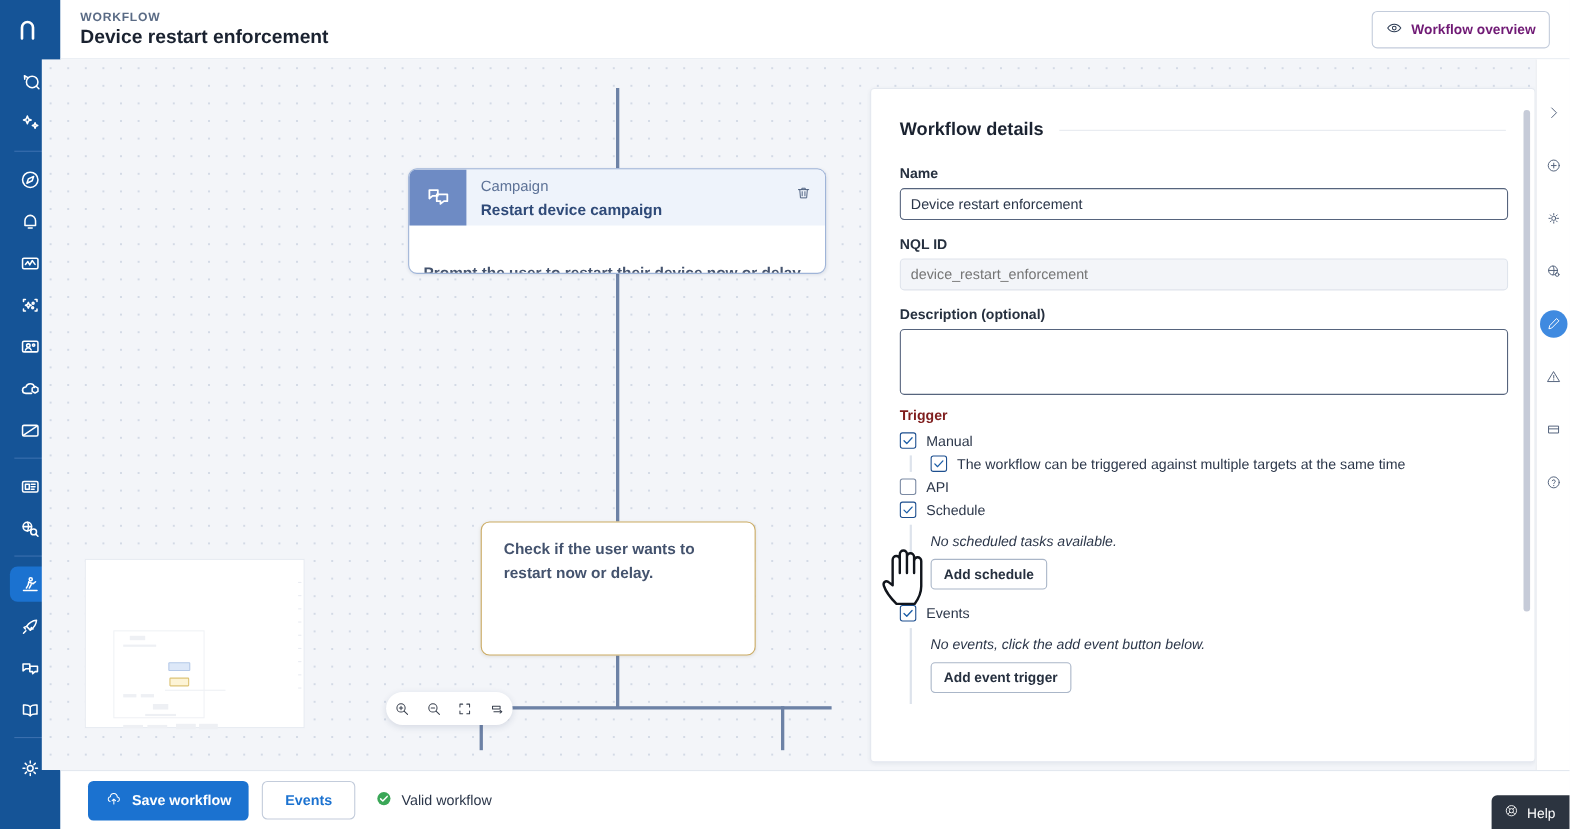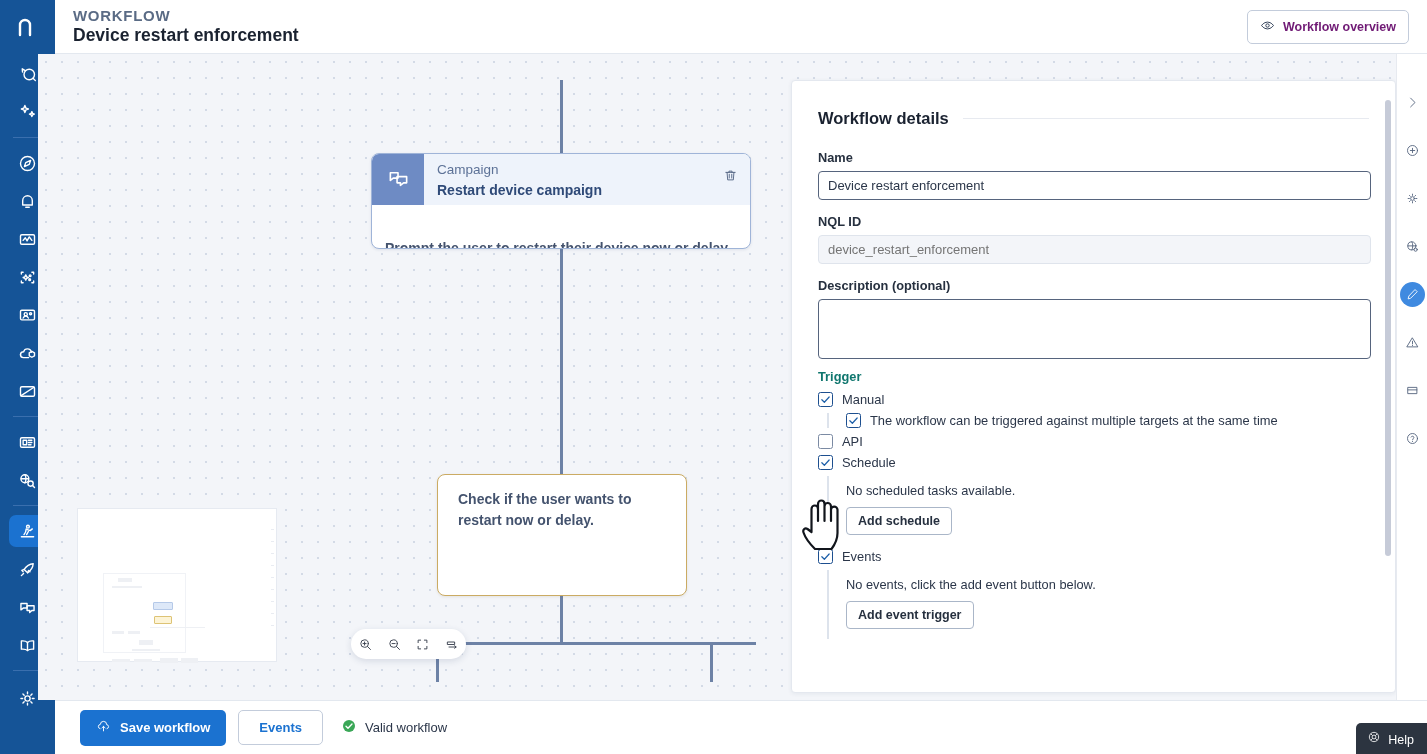--- a/index.html
+++ b/index.html
@@ -27,21 +27,21 @@
   .rail-icon.active { background: #1b72d0; }
   .rail-sep { width: 30px; height: 1px; background: #3a6fae; margin: 6px 0; }
   .rail-spacer { flex: 1; }
 
   
   .header {
     position: absolute; left: 55px; top: 0; width: 1372px; height: 54px;
     background: #ffffff; border-bottom: 1px solid #e3e8ef;
     display: flex; align-items: center; padding: 0 18px;
   }
-  .hdr-eyebrow { font-size: 15px; font-weight: bold; color: #5a6b85; letter-spacing: .7px; }
+  .hdr-eyebrow { font-size: 11px; font-weight: bold; color: #5a6b85; letter-spacing: .7px; }
   .hdr-title { font-size: 17.5px; font-weight: bold; color: #1a2230; margin-top: 1px; }
   .hdr-right { margin-left: auto; }
   .overview-btn {
     display: flex; align-items: center; gap: 8px;
     border: 1px solid #c3ccdb; border-radius: 5px; background: #fff;
     padding: 7px 12px; font-size: 12.5px; font-weight: bold; color: #701a75; cursor: pointer;
   }
   .overview-btn svg { width: 15px; height: 15px; stroke: #2b3a52; fill: none; stroke-width: 1.5; }
 
   
@@ -118,32 +118,32 @@
     padding: 0 9px; font-size: 13px; color: #2b3649; font-family: "Liberation Sans", sans-serif;
     background: #fff; outline: none;
   }
   .fld-input.disabled { background: #f3f5f9; border: 1px solid #dfe4ec; color: #a3adbe; }
   .fld-area {
     width: 553px; height: 60px; border: 1px solid #56647d; border-radius: 4px;
     resize: none; font-family: "Liberation Sans", sans-serif; font-size: 13px;
     padding: 7px 9px; outline: none;
   }
   .gap { height: 14px; }
-  .trig-title { font-size: 12.8px; font-weight: bold; color: #0f766e; margin: 6px 0 8px; }
+  .trig-title { font-size: 12.8px; font-weight: bold; color: #7f1d1d; margin: 6px 0 8px; }
 
   .cbrow { display: flex; align-items: center; gap: 9px; margin: 6px 0; }
   .cbox { width: 15px; height: 15px; border-radius: 2.5px; border: 1.6px solid #1d4f8f;
     background: #fff; display: flex; align-items: center; justify-content: center;
     flex: none; cursor: pointer; }
   .cbox.checked svg { width: 11px; height: 11px; stroke: #1d5fa8; fill: none; stroke-width: 2.6;
     stroke-linecap: round; stroke-linejoin: round; }
   .cbox.unchecked { border-color: #7b8aa3; }
   .cblabel { font-size: 12.9px; color: #2b3649; }
   .sub-block { margin-left: 9px; padding-left: 17px; border-left: 2px solid #dde3ec; }
-  .sub-note { font-size: 12.8px; color: #2b3649; padding: 7px 0 9px; }
+  .sub-note { font-size: 12.8px; color: #2b3649; padding: 7px 0 9px; font-style: italic; }
   .sm-btn { border: 1px solid #aab6c8; border-radius: 4px; background: #fff;
     padding: 6px 11px; font-size: 12.5px; font-weight: bold; color: #26303f; cursor: pointer; }
 
   .panel-scroll { position: absolute; right: 4px; top: 19px; width: 6px; height: 456px;
     background: #c6cbd8; border-radius: 3px; cursor: pointer; }
 
   
   .rrail { position: absolute; right: 0; top: 54px; width: 31px; height: 646px;
     background: #fff; border-left: 1px solid #e7eaf0;
     display: flex; flex-direction: column; align-items: center; padding-top: 36px; }

